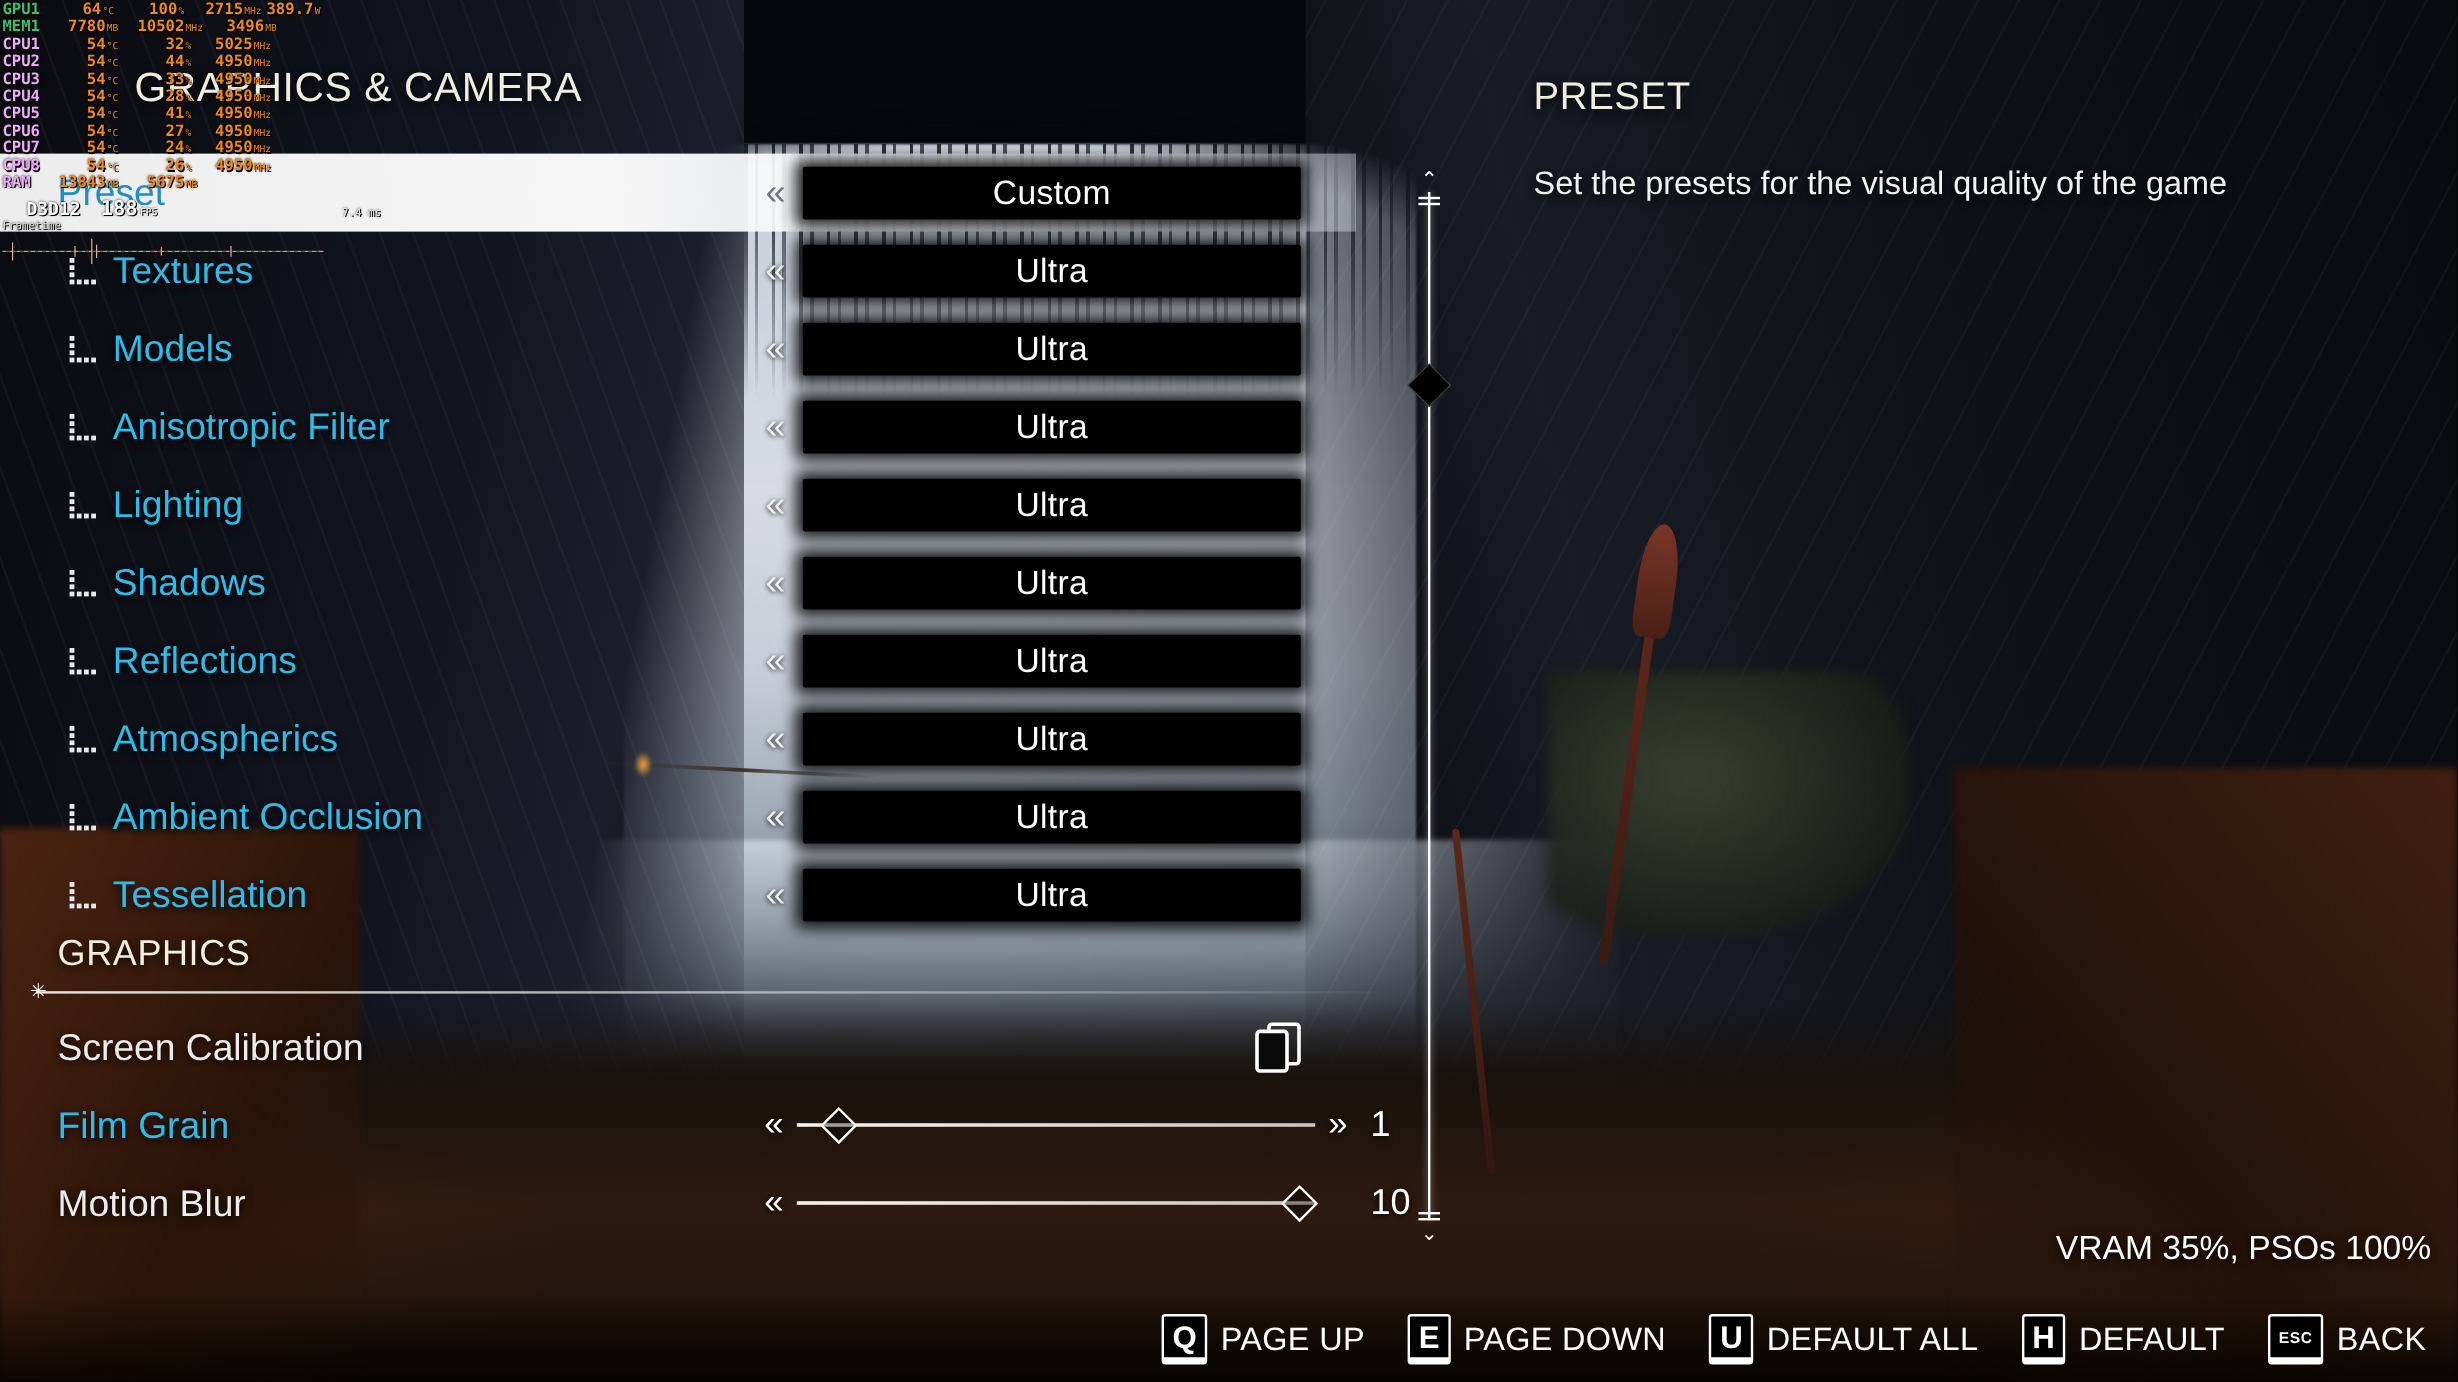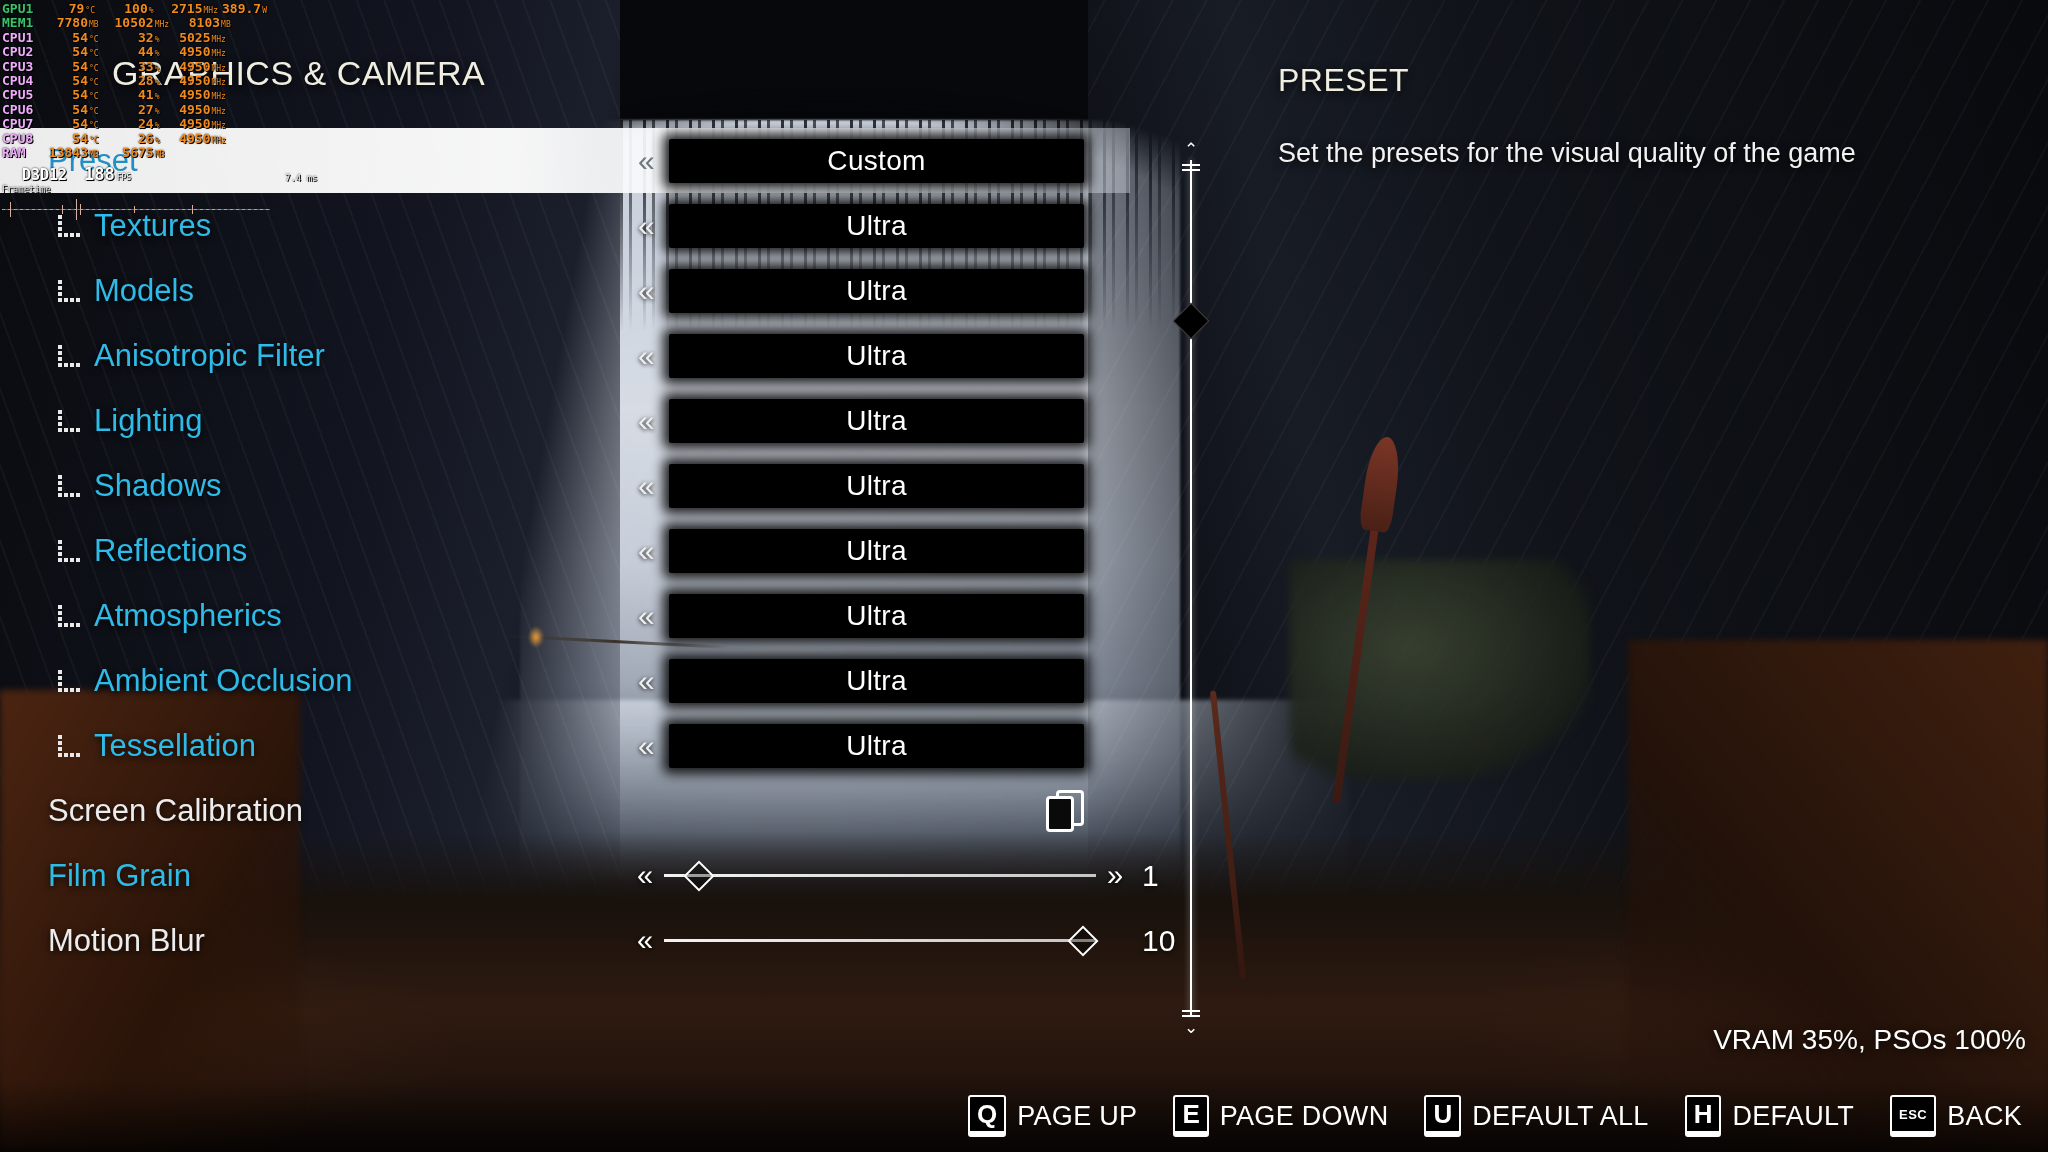--- a/index.html
+++ b/index.html
@@ -320,36 +320,36 @@
   <div class="dirt-left"></div>
   <div class="dirt-right"></div>
   <div class="arrow-prop"></div>
   <div class="arrow-prop2"></div>
 </div>
 
 <div id="perf-overlay">
   <div id="perf-rows">
       <div class="row">
         <span class="lbl">GPU1</span>
-        <span class="val c1">79</span>
+        <span class="val c1">64</span>
         <span class="u">°C</span>
         <span class="val c2">100</span>
         <span class="u">%</span>
         <span class="val c3">2715</span>
         <span class="u">MHz</span>
         <span class="val c4">389.7</span>
         <span class="u">W</span>
       </div>
       <div class="row">
         <span class="lbl">MEM1</span>
         <span class="val c1">7780</span>
         <span class="u">MB</span>
         <span class="val c2">10502</span>
         <span class="u">MHz</span>
-        <span class="val c3">8103</span>
+        <span class="val c3">3496</span>
         <span class="u">MB</span>
       </div>
       <div class="row">
         <span class="lbl cpu">CPU1</span>
         <span class="val c1">54</span>
         <span class="u">°C</span>
         <span class="val c2">32</span>
         <span class="u">%</span>
         <span class="val c3">5025</span>
         <span class="u">MHz</span>
@@ -595,20 +595,25 @@
           <i style="left: 0px; top: 18px;"></i>
           <i style="left: 6px; top: 18px;"></i>
           <i style="left: 12px; top: 18px;"></i>
           <i style="left: 18px; top: 18px;"></i>
         </div>
         <div class="label">Tessellation</div>
         <div class="chev-left">«</div>
         <div class="valuebox">
           <span>Ultra</span>
         </div>
+      </div>
+      <div class="section" style="position: relative; height: 62px; left: 0px; top: 0px;">
+        <div class="stitle">GRAPHICS</div>
+        <div class="sline"></div>
+        <div class="scap">✳</div>
       </div>
       <div class="row plain">
         <div class="label">Screen Calibration</div>
         <div class="calib-icon">
           <div class="sq back"></div>
           <div class="sq front"></div>
         </div>
       </div>
       <div class="row plain">
         <div class="label" style="color: rgb(47, 187, 232);">Film Grain</div>

